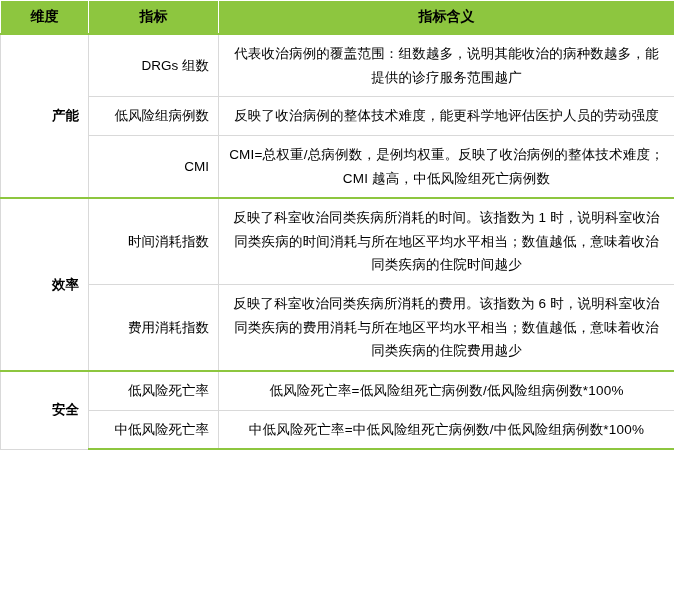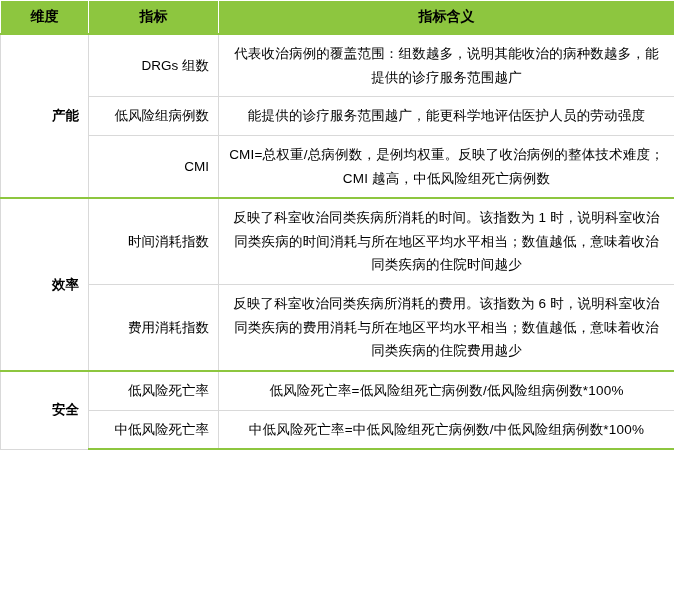--- a/index.html
+++ b/index.html
@@ -85,21 +85,21 @@
       </tr>
     </thead>
     <tbody>
       <tr class="group-start">
         <td class="dim" rowspan="3">产能</td>
         <td class="ind">DRGs 组数</td>
         <td class="desc">代表收治病例的覆盖范围：组数越多，说明其能收治的病种数越多，能提供的诊疗服务范围越广</td>
       </tr>
       <tr>
         <td class="ind">低风险组病例数</td>
-        <td class="desc">能提供的诊疗服务范围越广，能更科学地评估医护人员的劳动强度</td>
+        <td class="desc">反映了收治病例的整体技术难度，能更科学地评估医护人员的劳动强度</td>
       </tr>
       <tr>
         <td class="ind">CMI</td>
         <td class="desc">CMI=总权重/总病例数，是例均权重。反映了收治病例的整体技术难度；CMI 越高，中低风险组死亡病例数</td>
       </tr>
 
       <tr class="group-start">
         <td class="dim" rowspan="2">效率</td>
         <td class="ind">时间消耗指数</td>
         <td class="desc">反映了科室收治同类疾病所消耗的时间。该指数为 1 时，说明科室收治同类疾病的时间消耗与所在地区平均水平相当；数值越低，意味着收治同类疾病的住院时间越少</td>

